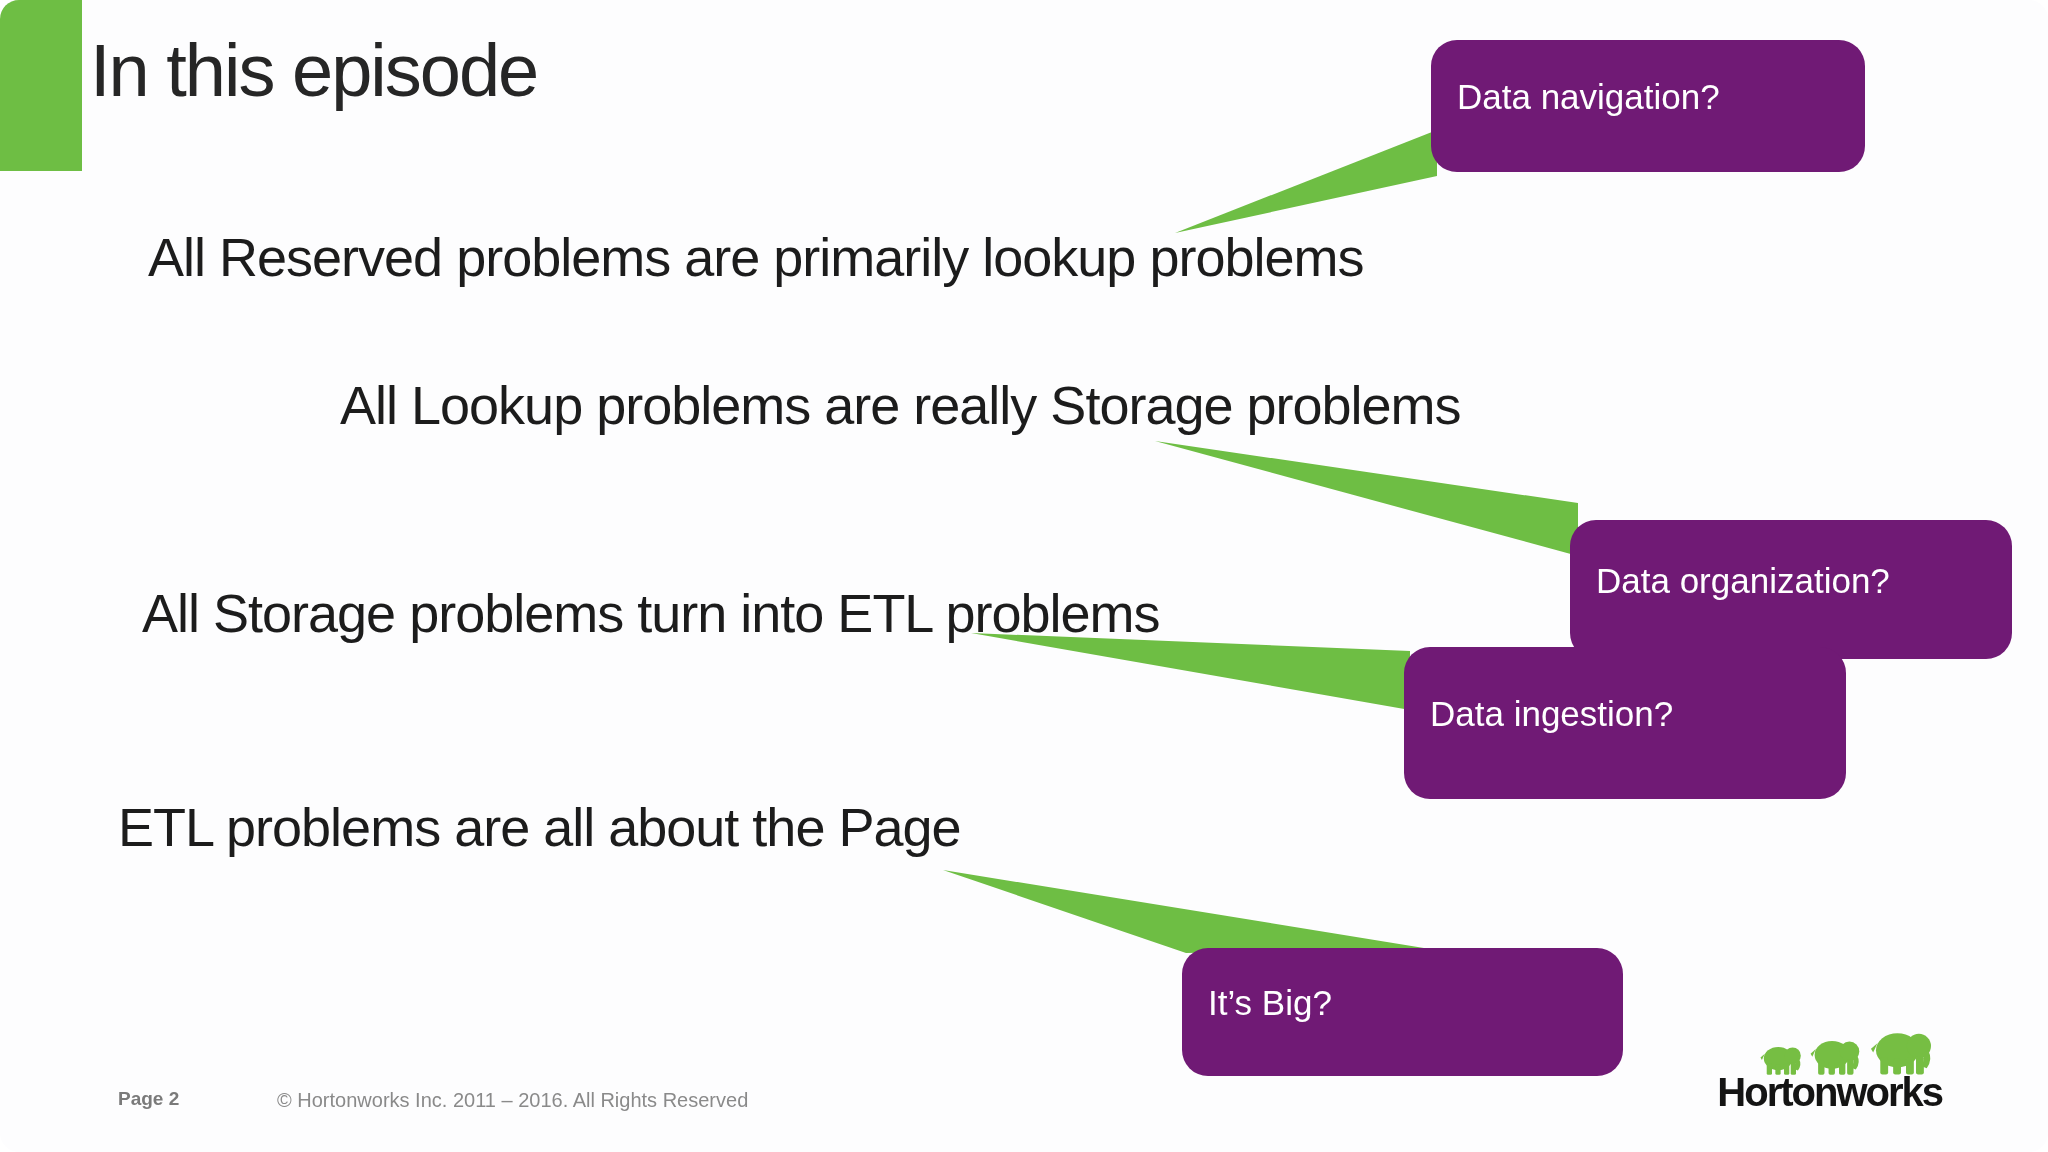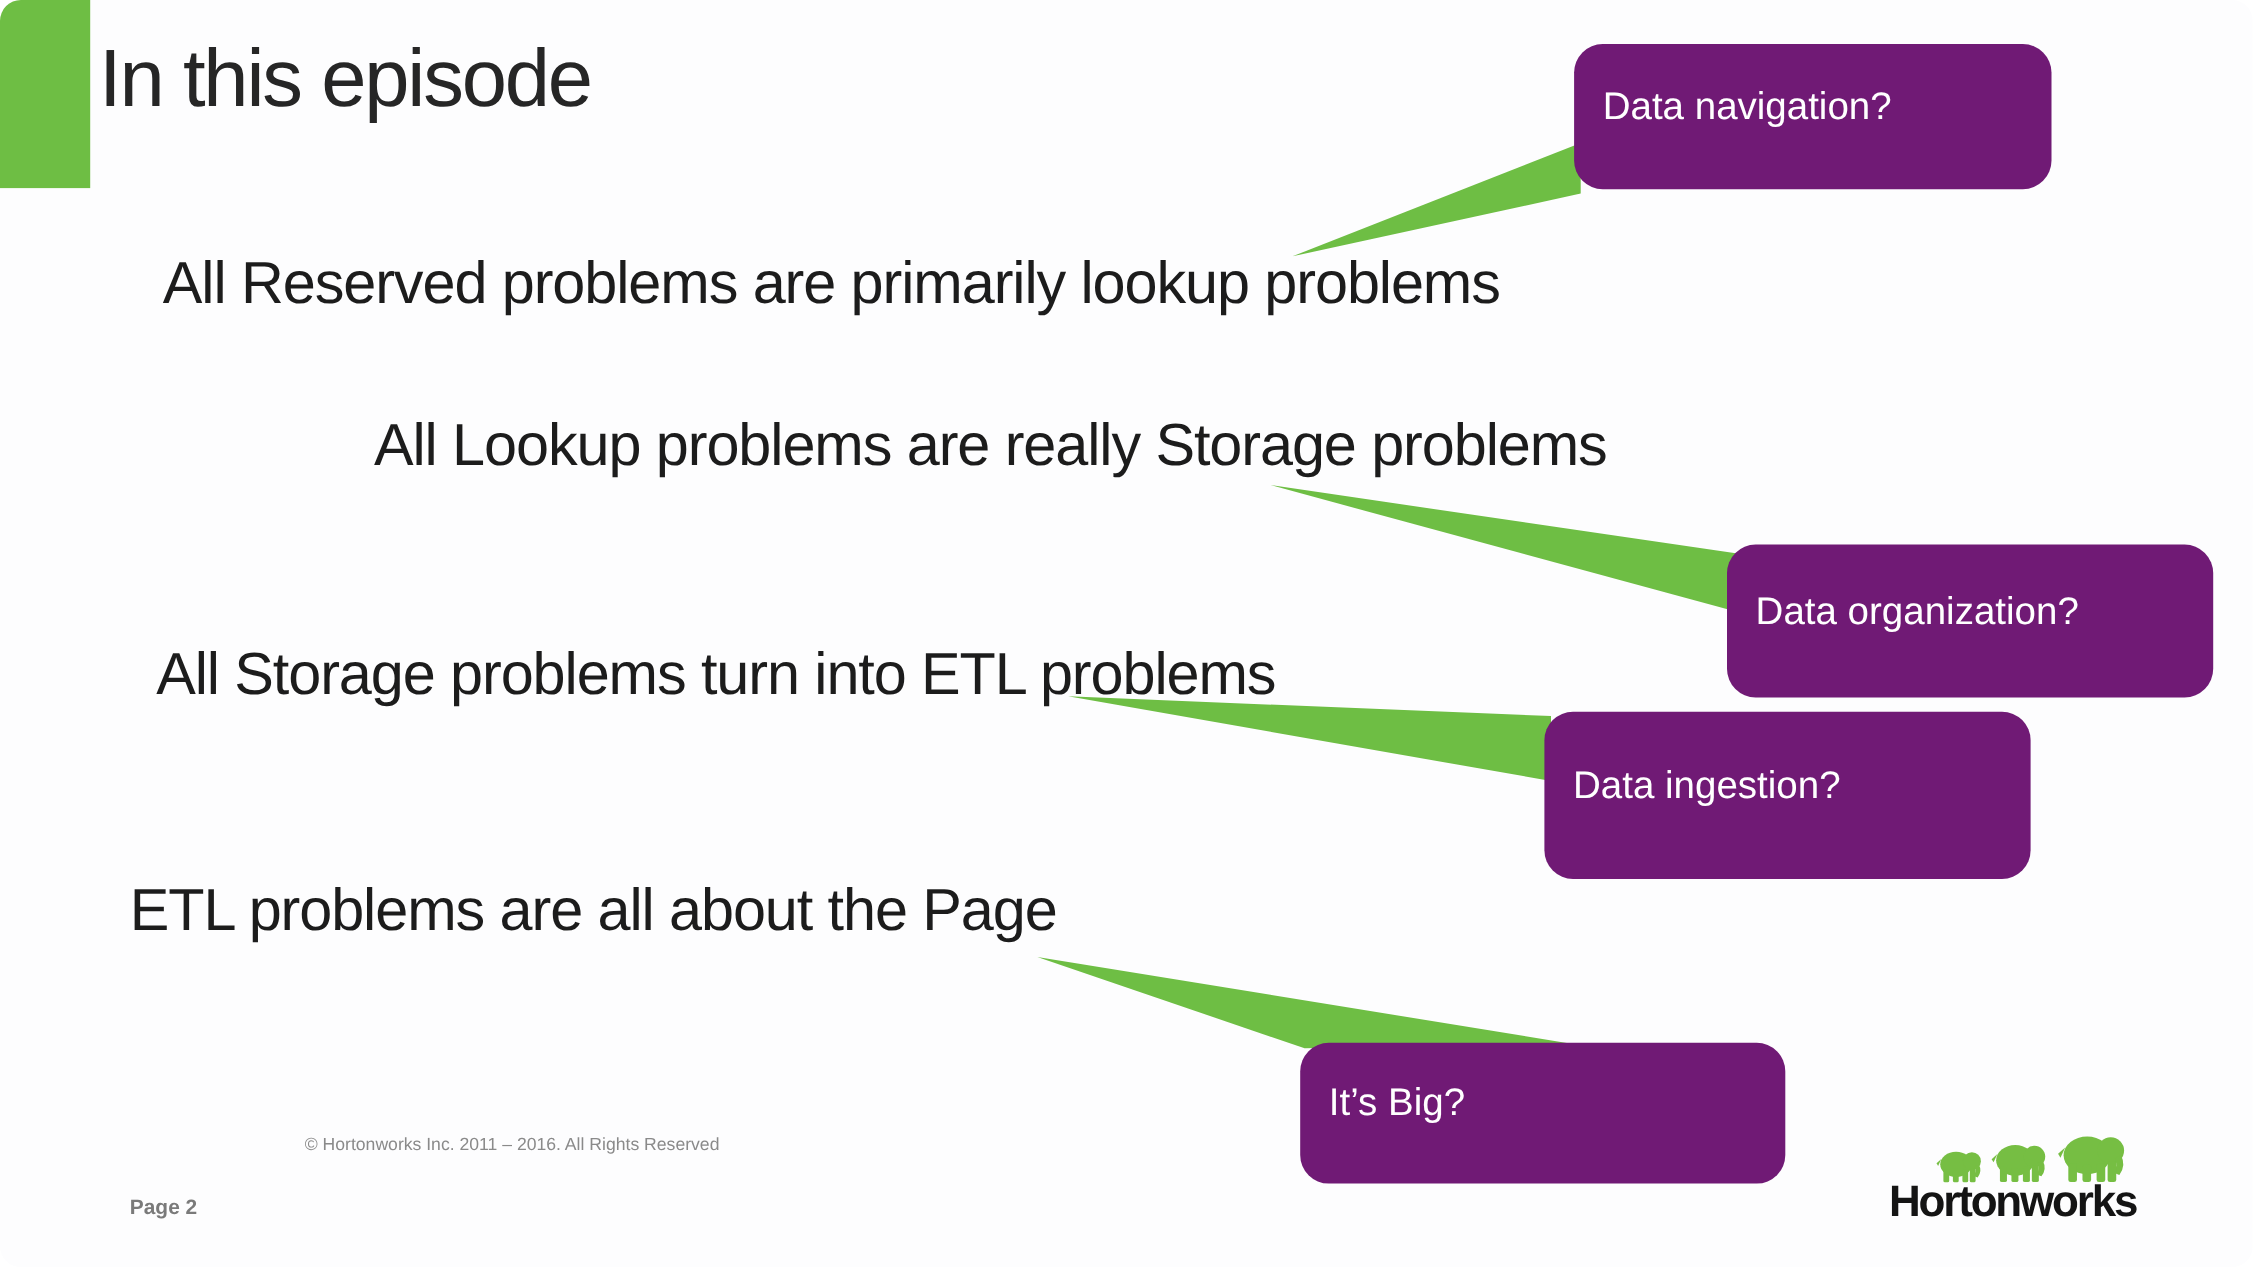--- a/index.html
+++ b/index.html
@@ -58,35 +58,35 @@
     display: flex;
     align-items: center;
     color: #ffffff;
     font-size: 35px;
     font-weight: 400;
     padding: 0 20px 18px 26px;
     box-sizing: border-box;
     white-space: nowrap;
   }
   .callout.nav { left: 1431px; top: 40px;  width: 434px; height: 132px; }
-  .callout.org { left: 1570px; top: 495px; width: 442px; height: 139px; }
+  .callout.org { left: 1570px; top: 520px; width: 442px; height: 139px; }
   .callout.ing { left: 1404px; top: 647px; width: 442px; height: 152px; }
   .callout.big { left: 1182px; top: 948px; width: 441px; height: 128px; }
 
   .footer-page {
     position: absolute;
     left: 118px; top: 1088px;
     font-size: 19px;
     font-weight: 700;
     color: #7a7a7a;
   }
   .footer-copyright {
     position: absolute;
-    left: 277px; top: 1032px;
-    font-size: 16px;
+    left: 277px; top: 1089px;
+    font-size: 20px;
     font-weight: 400;
     color: #8a8a8a;
   }
 
   .logo {
     position: absolute;
     left: 1706px; top: 1024px;
     width: 236px;
     display: flex;
     flex-direction: column;

